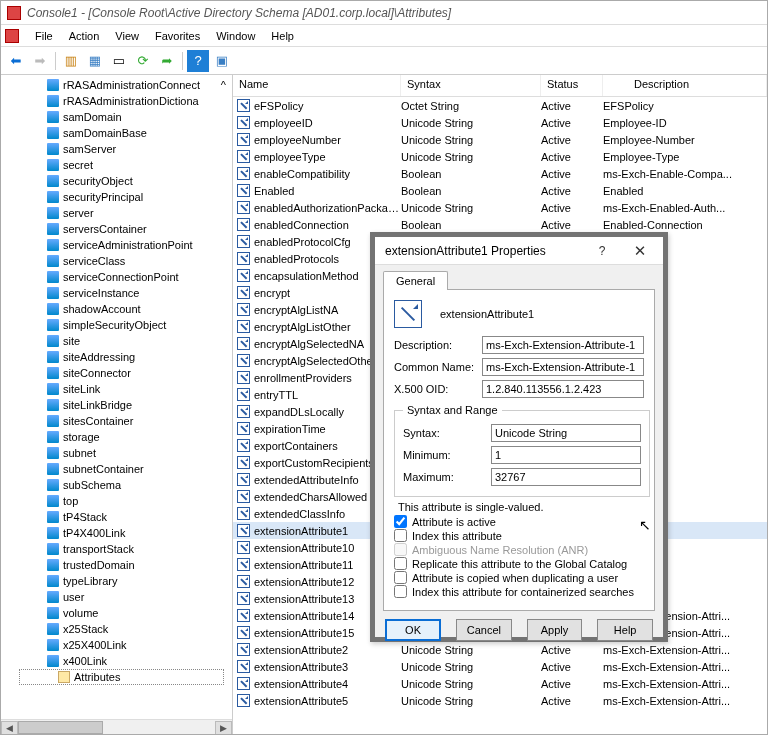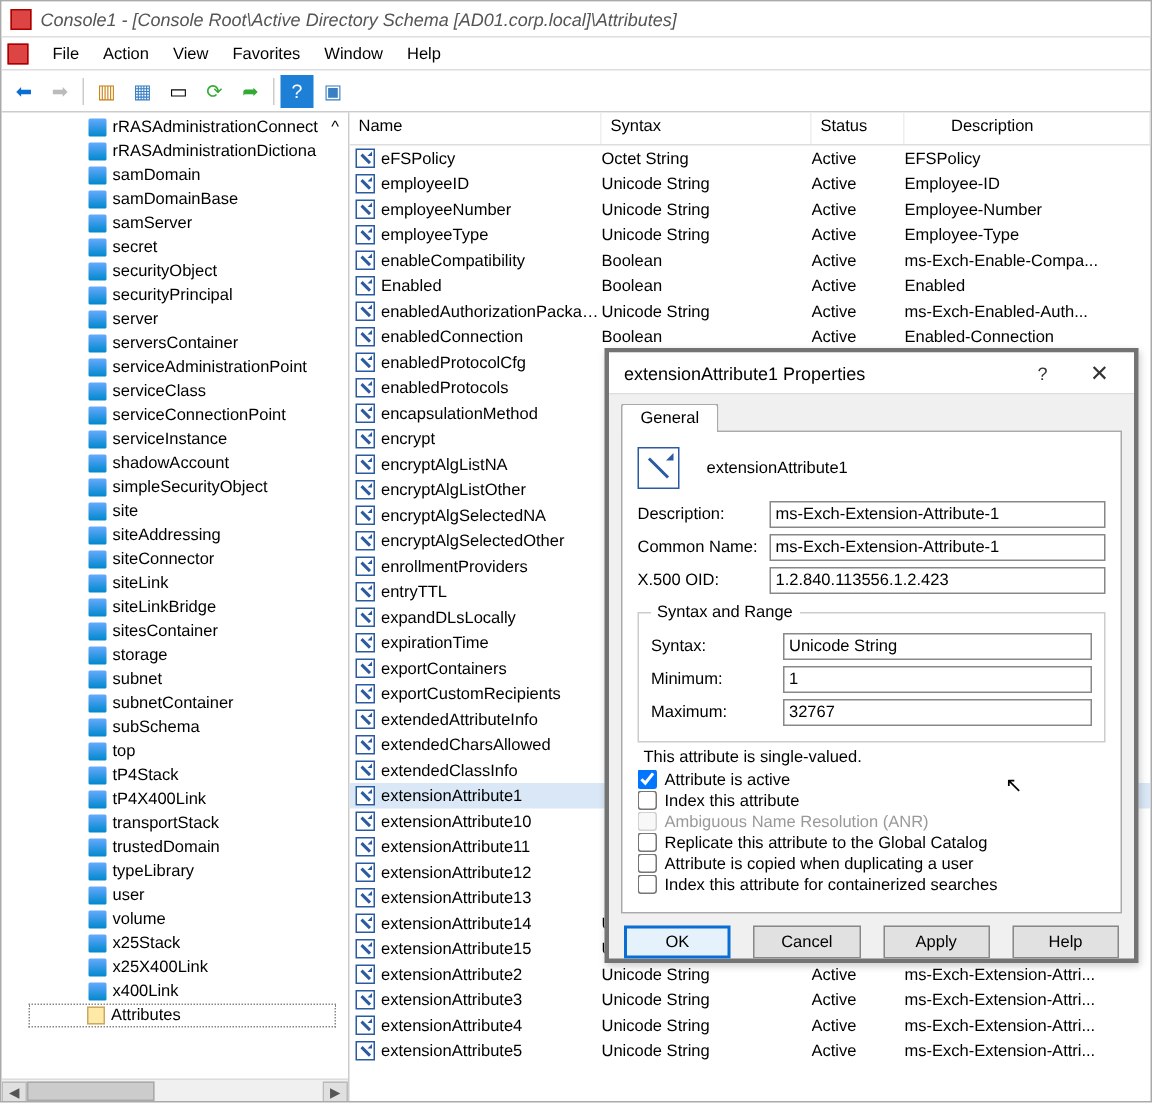--- a/index.html
+++ b/index.html
@@ -74,21 +74,21 @@
   .tree-scroll {
     flex: 1;
     overflow-y: auto;
     overflow-x: hidden;
     padding: 2px 0;
   }
   .tree-item {
     display: flex;
     align-items: center;
     height: 16px;
-    padding-left: 58px;
+    padding-left: 46px;
     white-space: nowrap;
     font-size: 11px;
   }
   .tree-icon {
     width: 12px; height: 12px;
     margin-right: 4px;
     flex-shrink: 0;
   }
   .tree-icon.class {
     background: linear-gradient(#6af, #08c);
@@ -179,26 +179,26 @@
   .row-cell {
     overflow: hidden; text-overflow: ellipsis;
   }
   .row-cell.c-name { width: 147px; }
   .row-cell.c-syntax { width: 140px; }
   .row-cell.c-status { width: 62px; }
   .row-cell.c-desc { flex: 1; }
   
   .dialog {
     position: absolute;
-    left: 170px;
+    left: 137px;
     top: 157px;
-    width: 356px;
+    width: 298px;
     height: 410px;
     background: #f0f0f0;
-    border: 3px solid #737373;
+    border: 5px solid #737373;
     box-shadow: 1px 2px 5px rgba(0,0,0,.2);
     z-index: 10;
   }
   .dlg-title {
     height: 28px;
     background: #fff;
     display: flex; align-items: center;
     padding: 0 4px 0 10px;
     border-bottom: 1px solid #ddd;
   }

